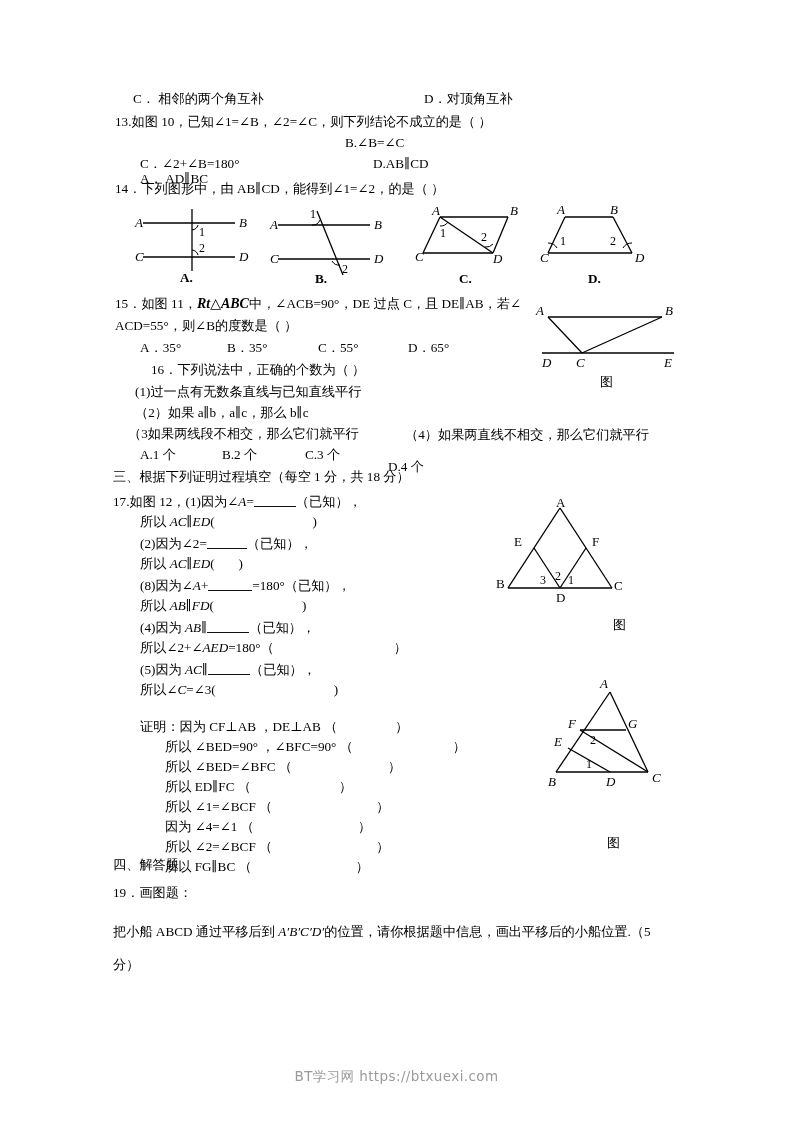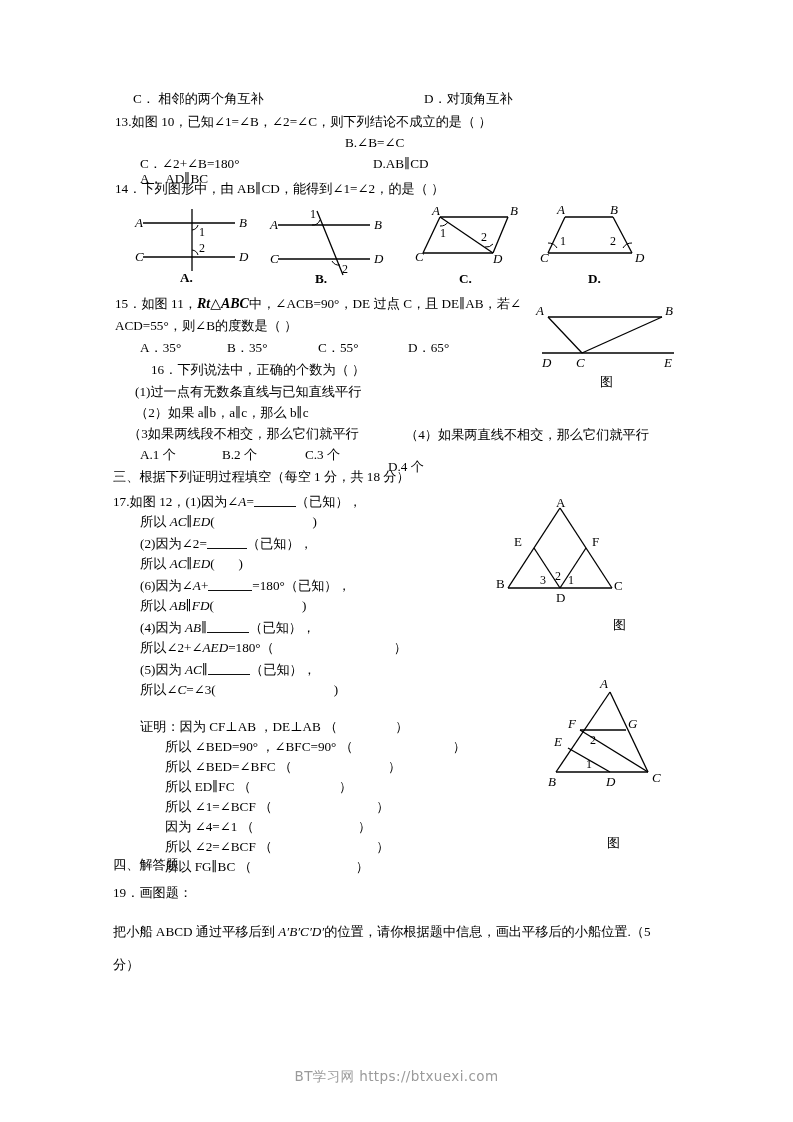--- a/index.html
+++ b/index.html
@@ -198,21 +198,21 @@
   <div class="blk t13" style="left:140px; top:515px;">
     <span>所以 </span><span class="ital">AC∥ED</span><span>(</span><span style="display:inline-block; width:98px;"></span><span>)</span>
   </div>
   <div class="blk t13" style="left:140px; top:536px;">
     <span>(2)因为∠2=</span><span class="ul-blank" style="width:40px;"></span><span>（已知），</span>
   </div>
   <div class="blk t13" style="left:140px; top:557px;">
     <span>所以 </span><span class="ital">AC∥ED</span><span>(</span><span style="display:inline-block; width:24px;"></span><span>)</span>
   </div>
   <div class="blk t13" style="left:140px; top:578px;">
-    <span>(6)因为∠</span><span class="ital">A</span><span>+</span><span class="ul-blank" style="width:44px;"></span><span>=180°（已知），</span>
+    <span>(8)因为∠</span><span class="ital">A</span><span>+</span><span class="ul-blank" style="width:44px;"></span><span>=180°（已知），</span>
   </div>
   <div class="blk t13" style="left:140px; top:599px;">
     <span>所以 </span><span class="ital">AB∥FD</span><span>(</span><span style="display:inline-block; width:88px;"></span><span>)</span>
   </div>
   <div class="blk t13" style="left:140px; top:620px;">
     <span>(4)因为 </span><span class="ital">AB∥</span><span class="ul-blank" style="width:42px;"></span><span>（已知），</span>
   </div>
   <div class="blk t13" style="left:140px; top:641px;">
     <span>所以∠2+∠</span><span class="ital">AED</span><span>=180°（</span><span style="display:inline-block; width:120px;"></span><span>）</span>
   </div>

